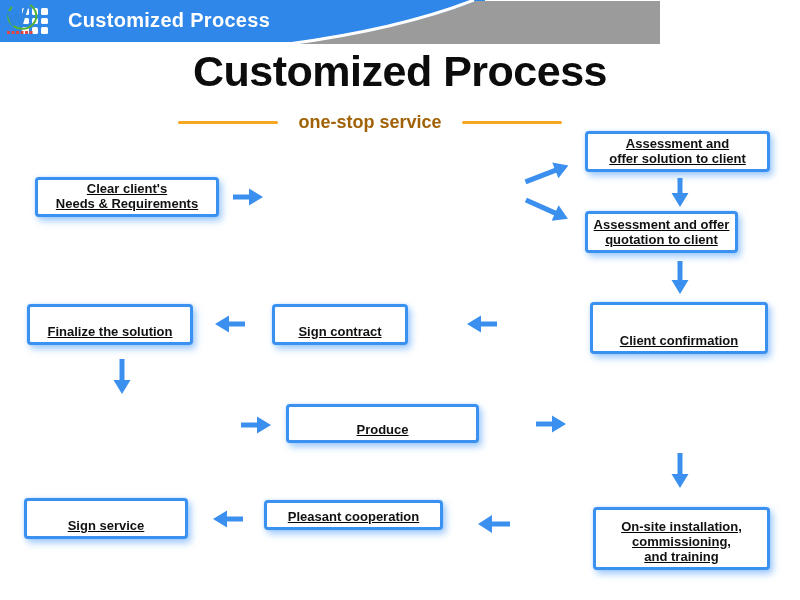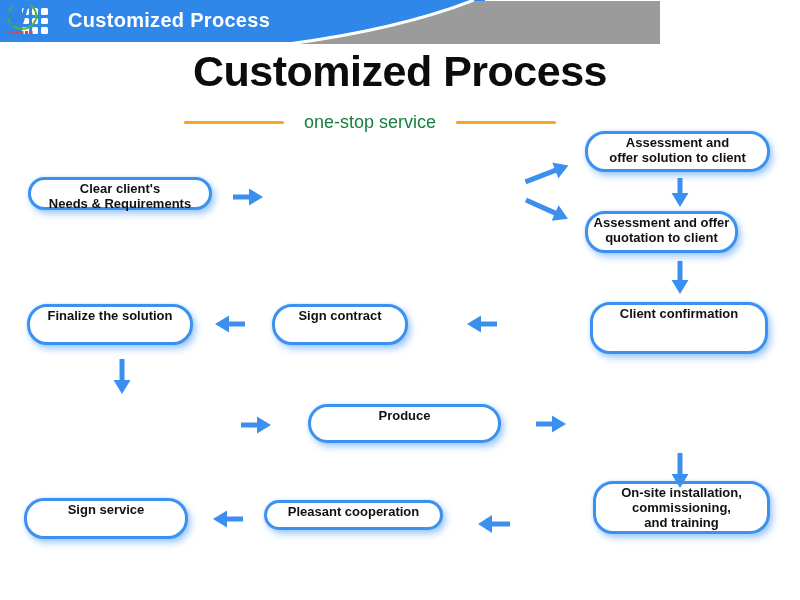--- a/index.html
+++ b/index.html
@@ -15,27 +15,27 @@
              display:grid;grid-template-columns:repeat(3,1fr);gap:3px;}
   #grid-icon span{background:#ffffff;border-radius:1.5px;}
   #logo{position:absolute;left:610px;top:5px;}
 
   
   #main-title{position:absolute;left:0;top:47px;width:800px;text-align:center;
               font-size:43px;font-weight:800;color:#0c0c0c;letter-spacing:-.5px;}
   #subtitle-row{position:absolute;left:150px;top:110px;width:440px;height:24px;
                 display:flex;align-items:center;justify-content:center;gap:20px;}
   #subtitle-row .oline{width:100px;height:3px;background:#f5a623;border-radius:2px;}
-  #subtitle{font-size:18px;font-weight:normal;color:#15803d;}
-
-  
-  .node{position:absolute;background:#ffffff;border:3px solid #3b91f0;border-radius:20px;
+  #subtitle{font-size:18px;font-weight:bold;color:#a16207;}
+
+  
+  .node{position:absolute;background:#ffffff;border:3px solid #3b91f0;border-radius:4px;
         box-shadow:3px 4px 7px rgba(110,175,250,.65),0 0 3px rgba(110,175,250,.35);
-        display:flex;align-items:flex-start;justify-content:center;text-align:center;
-        box-sizing:border-box;padding:2px 4px;}
+        display:flex;align-items:flex-end;justify-content:center;text-align:center;
+        box-sizing:border-box;padding:2px 4px;text-decoration:underline;}
   .nlabel{font-size:13px;font-weight:bold;color:#111;line-height:1.15;white-space:pre-line;}
 
   
   .arrow{position:absolute;}
   .arrow svg{display:block;}
   .flip{transform:scaleX(-1);}
   .rot-up{transform:rotate(-21deg);}
   .rot-down{transform:rotate(24deg);}
 </style>
 </head>
@@ -75,45 +75,45 @@
     </svg>
   </div>
 
   <div id="main-title">Customized Process</div>
   <div id="subtitle-row">
     <div class="oline"></div>
     <div id="subtitle">one-stop service</div>
     <div class="oline"></div>
   </div>
 
-  <div class="node" style="left:28px;top:177px;width:184px;height:33px">
+  <div class="node" style="left:35px;top:177px;width:184px;height:40px">
       <span class="nlabel">Clear client's
 Needs &amp; Requirements</span>
     </div>
   <div class="node" style="left:585px;top:131px;width:185px;height:41px">
       <span class="nlabel">Assessment and
 offer solution to client</span>
     </div>
   <div class="node" style="left:585px;top:211px;width:153px;height:42px">
       <span class="nlabel">Assessment and offer
 quotation to client</span>
     </div>
   <div class="node" style="left:590px;top:302px;width:178px;height:52px">
       <span class="nlabel">Client confirmation</span>
     </div>
   <div class="node" style="left:272px;top:304px;width:136px;height:41px">
       <span class="nlabel">Sign contract</span>
     </div>
   <div class="node" style="left:27px;top:304px;width:166px;height:41px">
       <span class="nlabel">Finalize the solution</span>
     </div>
-  <div class="node" style="left:308px;top:404px;width:193px;height:39px">
+  <div class="node" style="left:286px;top:404px;width:193px;height:39px">
       <span class="nlabel">Produce</span>
     </div>
-  <div class="node" style="left:593px;top:481px;width:177px;height:53px">
+  <div class="node" style="left:593px;top:507px;width:177px;height:63px">
       <span class="nlabel">On-site installation,
 commissioning,
 and training</span>
     </div>
   <div class="node" style="left:264px;top:500px;width:179px;height:30px">
       <span class="nlabel">Pleasant cooperation</span>
     </div>
   <div class="node" style="left:24px;top:498px;width:164px;height:41px">
       <span class="nlabel">Sign service</span>
     </div>

